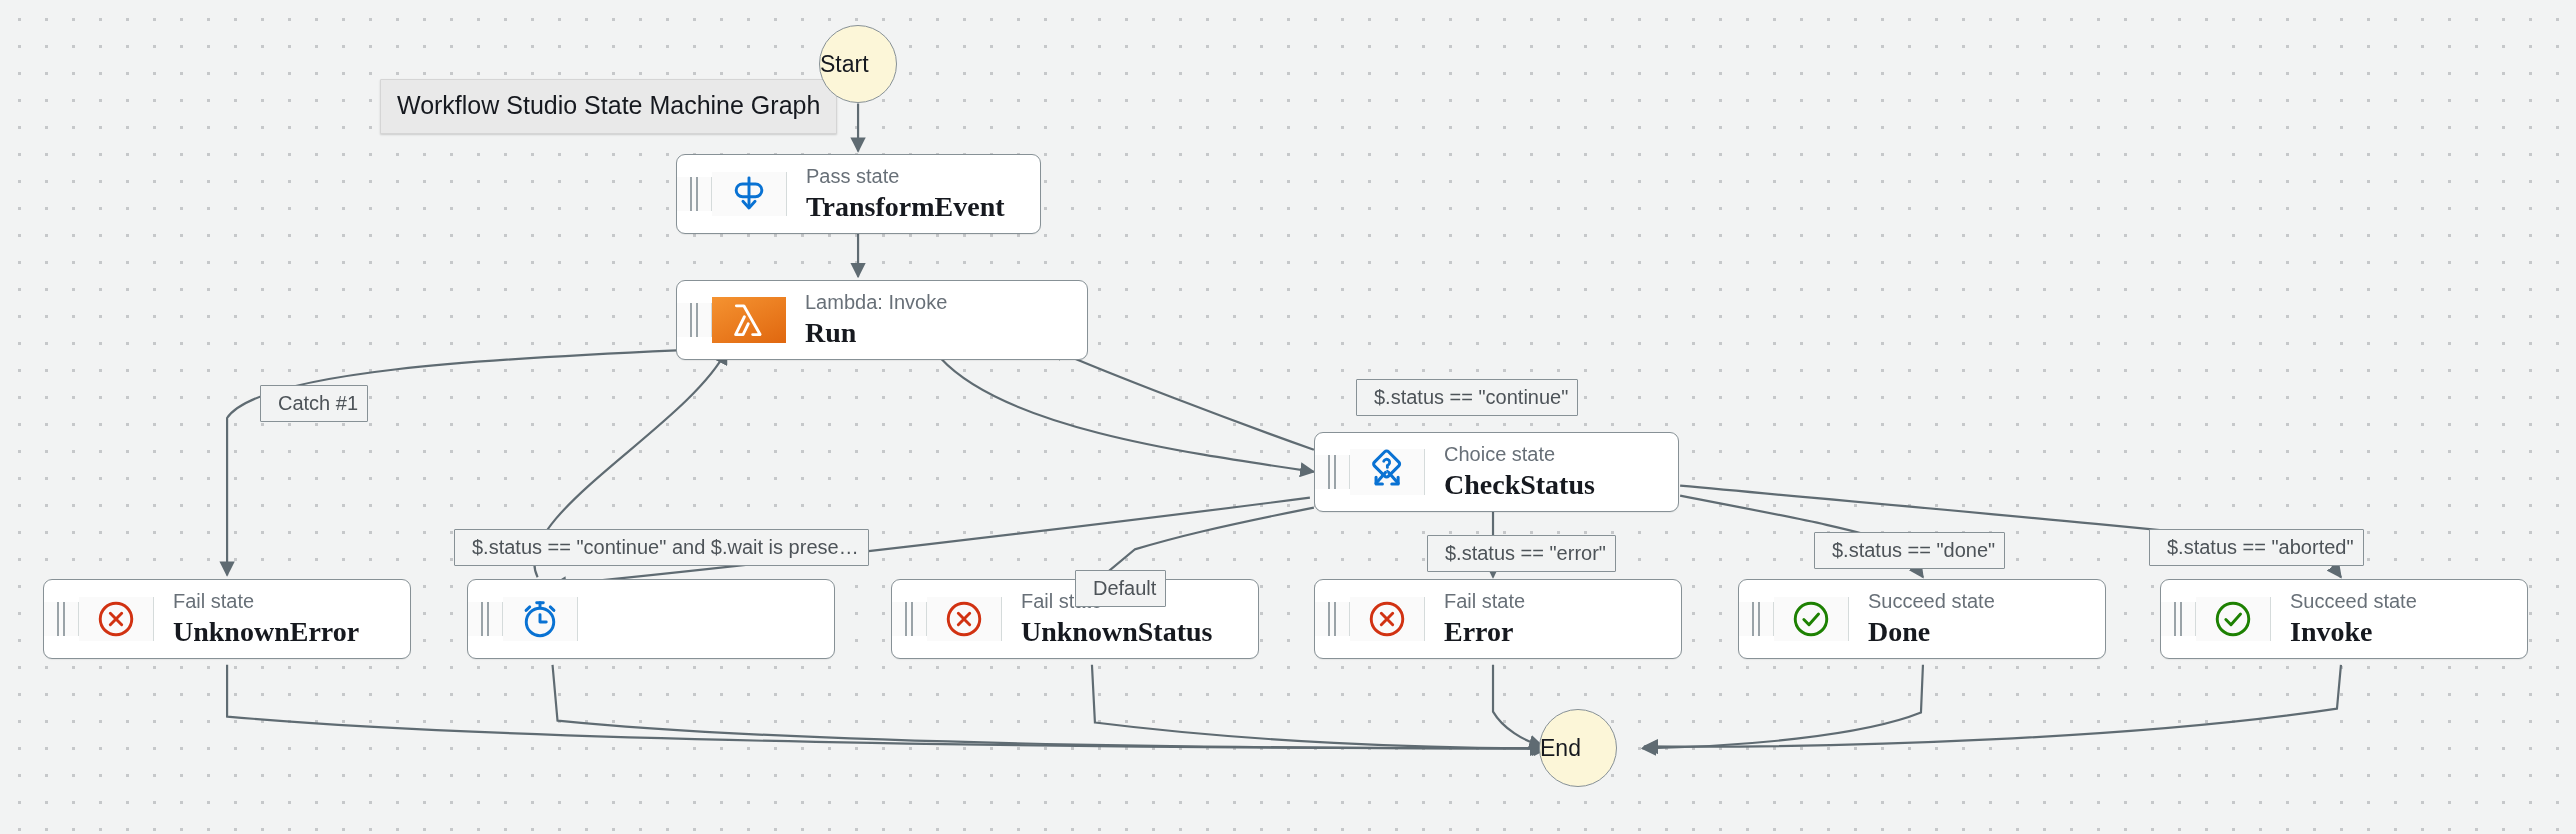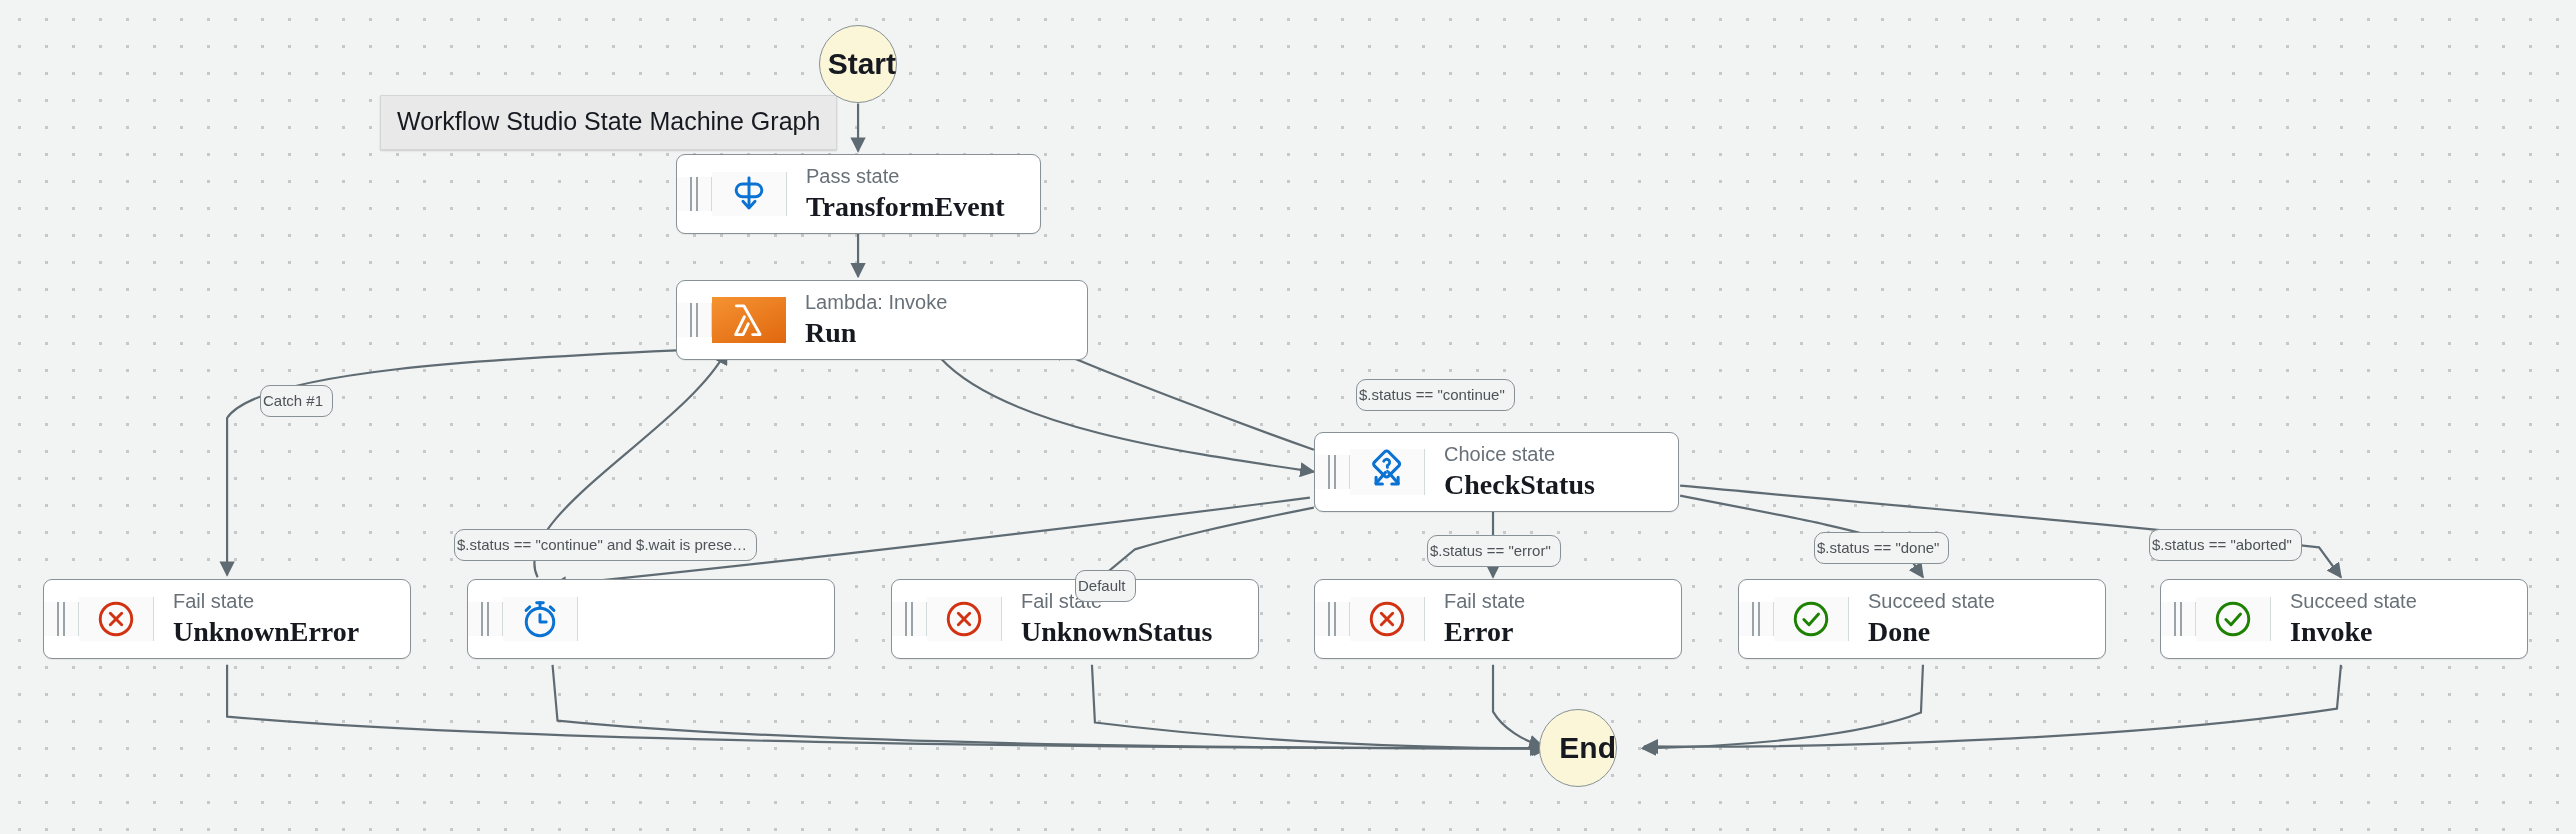--- a/index.html
+++ b/index.html
@@ -31,24 +31,24 @@
     white-space:nowrap;
     border-radius:1px;
   }
 
   
   .terminal{
     position:absolute;
     border-radius:50%;
     background:#fcf6d8;
     border:1.6px solid #879196;
-    display:flex;align-items:center;justify-content:flex-end;
+    display:flex;align-items:center;justify-content:flex-start;
     color:#16191f;
-    font-size:30px;
-    font-weight:700;
+    font-size:23px;
+    font-weight:400;
     box-sizing:border-box;
   }
 
   
   .node{
     position:absolute;
     display:flex;
     align-items:center;
     background:#ffffff;
     border:1.6px solid #879196;
@@ -97,26 +97,26 @@
     white-space:nowrap;
     font-family:Liberation Serif, serif;
   }
 
   
   .edge-label{
     position:absolute;
     background:#f2f3f3;
     border:1.4px solid #879196;
     color:#4d5358;
-    font-size:15px;
+    font-size:20px;
     line-height:1;
-    padding:7px 9px 8px 2px;
+    padding:7px 9px 8px 17px;
     white-space:nowrap;
     box-sizing:border-box;
-    border-radius:10px;
+    border-radius:1px;
   }
 </style>
 </head>
 <body>
 
 <div id="canvas">
 
   <svg id="edges" viewBox="0 0 2588 838" xmlns="http://www.w3.org/2000/svg">
     <defs>
       <marker id="arw" viewBox="0 0 10 10" refX="9" refY="5" markerWidth="7" markerHeight="7" orient="auto-start-reverse">
@@ -149,21 +149,21 @@
 
       <path d="M228,668 L228,720 C540,748 1200,752 1555,752"></path>
       <path d="M555,668 L560,724 C800,748 1250,752 1553,752"></path>
       <path d="M1097,668 L1100,726 C1260,746 1430,752 1551,752"></path>
       <path d="M1500,668 L1500,715 C1510,732 1530,744 1550,750"></path>
       <path d="M1932,668 L1930,716 C1870,740 1750,750 1650,752"></path>
       <path d="M2352,668 L2348,712 C2150,742 1850,752 1652,750"></path>
     </g>
   </svg>
 
-  <div class="graph-title" style="left:380px;top:95px;">Workflow Studio State Machine Graph</div>
+  <div class="graph-title" style="left:380px;top:79px;">Workflow Studio State Machine Graph</div>
 
   <div class="terminal" style="left:819px;top:25px;width:78px;height:78px;">
     <span>Start</span>
   </div>
 
   <div class="terminal" style="left:1539px;top:709px;width:78px;height:78px;">
     <span>End</span>
   </div>
 
   <div class="node" style="left:676px;top:154px;width:365px;height:80px;">

